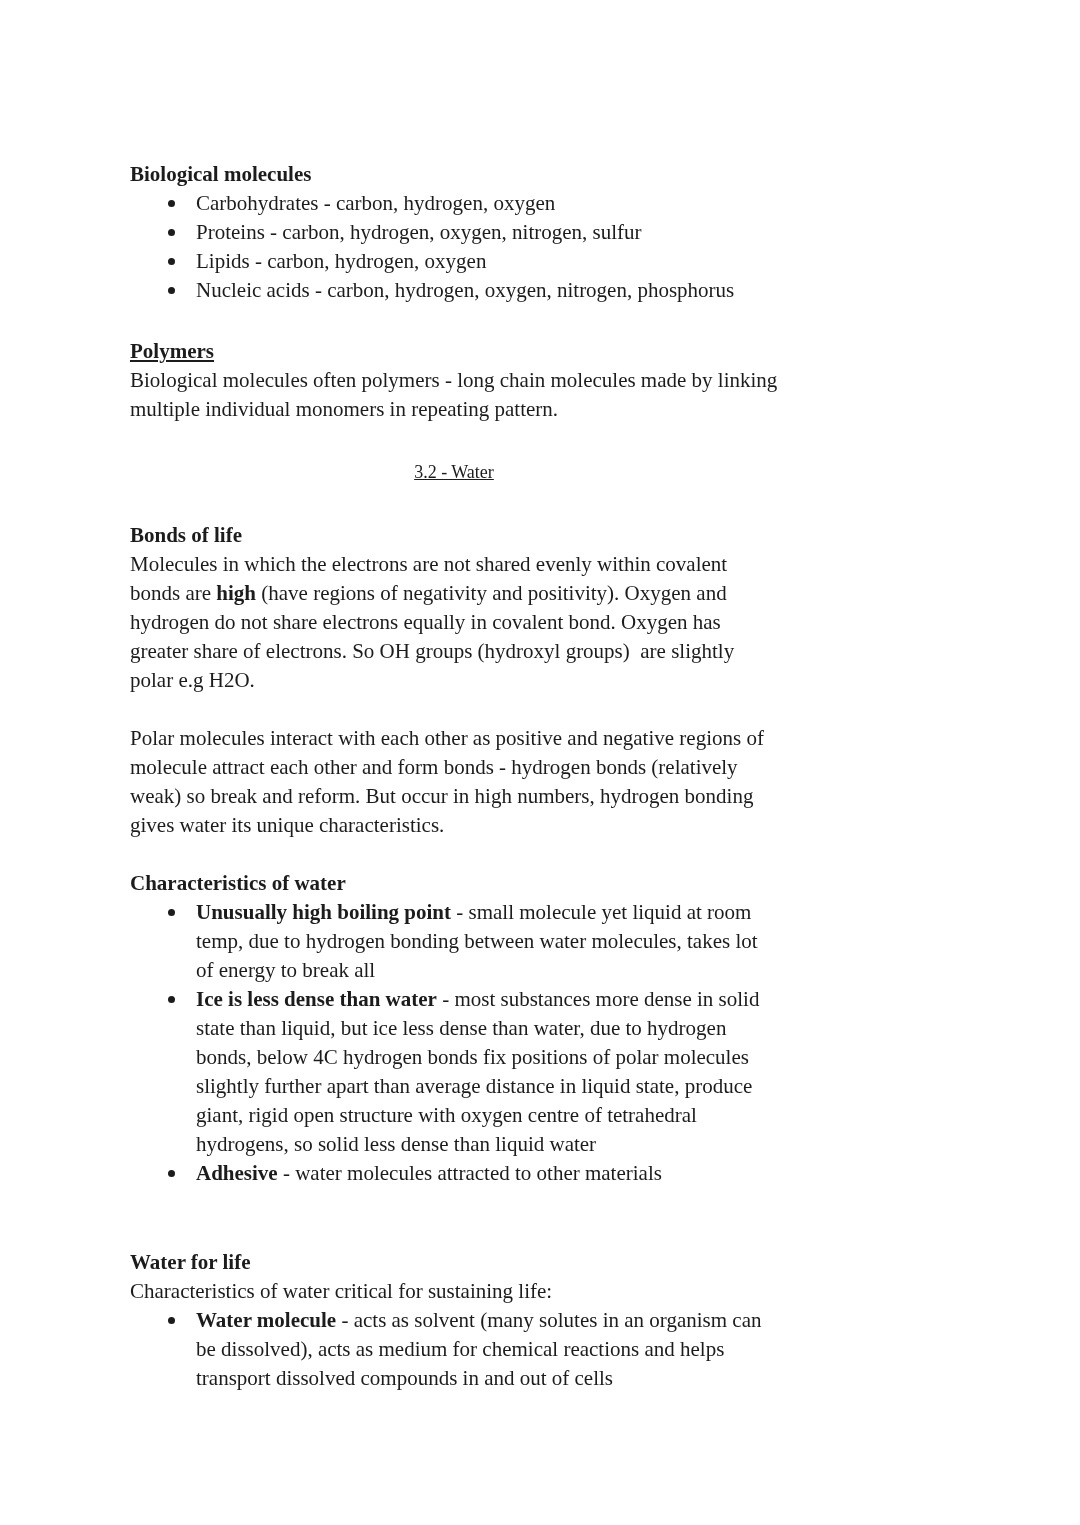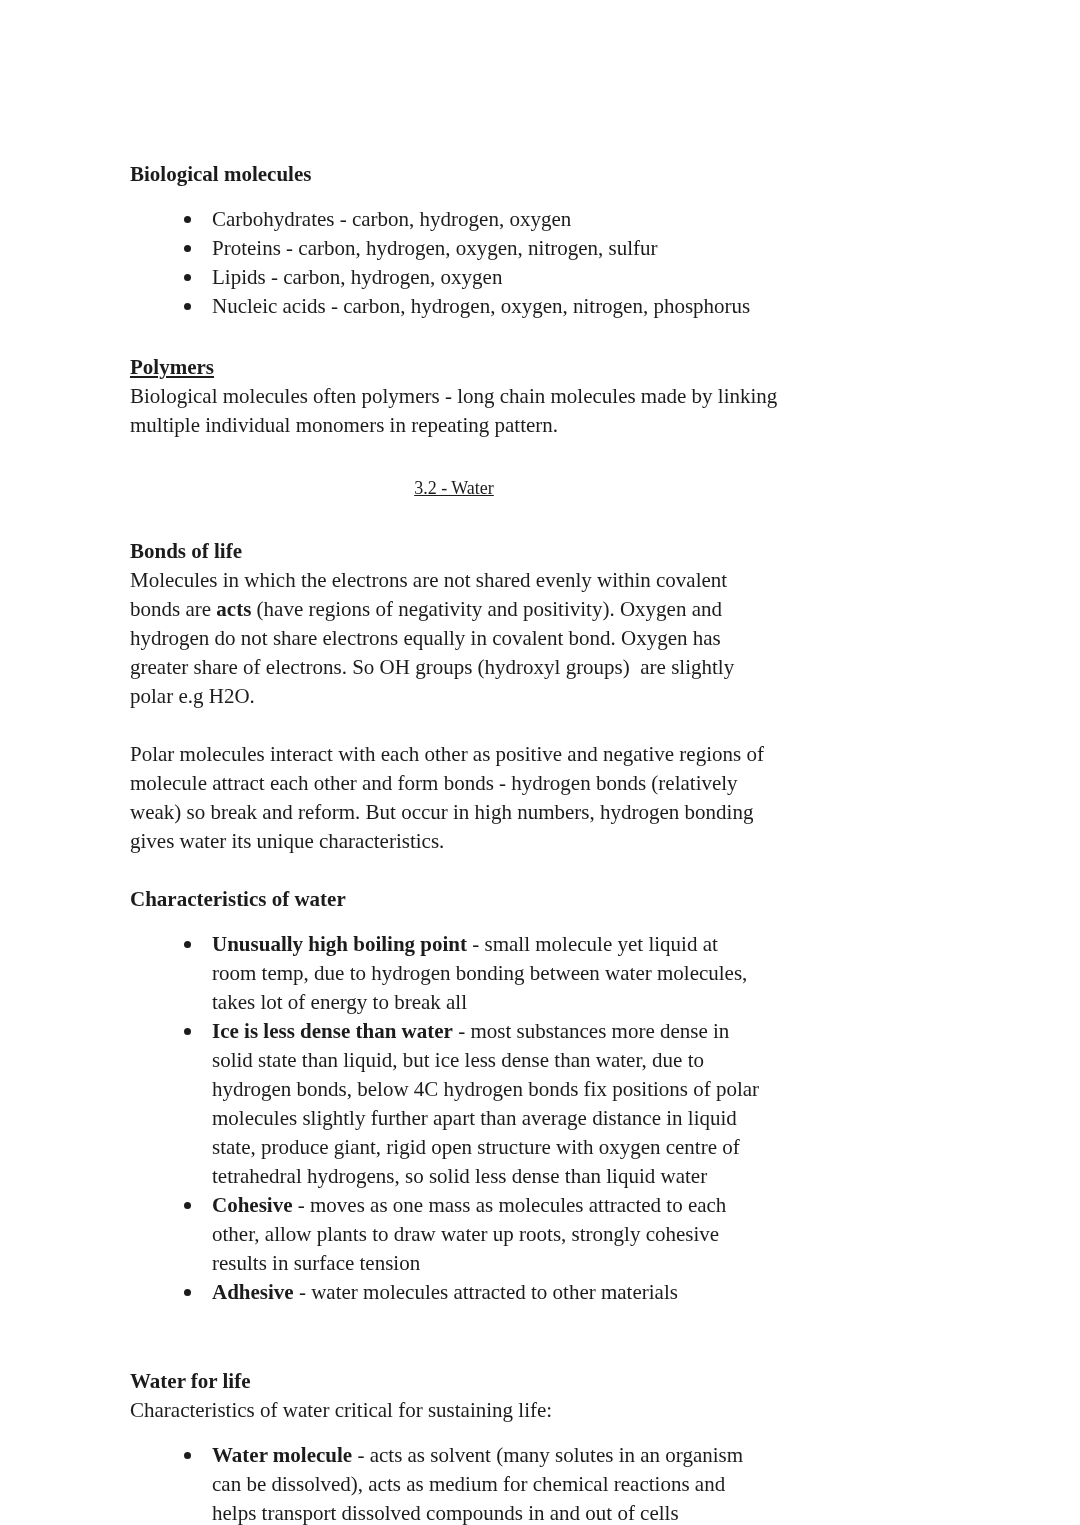--- a/index.html
+++ b/index.html
@@ -24,21 +24,21 @@
   }
   .doc-heading {
     font-weight: bold;
     font-size: 21px;
     line-height: 29px;
   }
   .para { white-space: pre-wrap; }
   .bold-inline { font-weight: bold; }
   ul.doc-list {
     list-style: none;
-    margin: 16px;
+    margin: 0;
     padding: 0;
   }
   ul.doc-list > li {
     position: relative;
     padding-left: 66px;
   }
   ul.doc-list > li::before {
     content: "";
     position: absolute;
     left: 38px;
@@ -72,28 +72,27 @@
       <li><span class="para">Lipids - carbon, hydrogen, oxygen</span></li>
       <li><span class="para">Nucleic acids - carbon, hydrogen, oxygen, nitrogen, phosphorus</span></li>
     </ul>
 
     <div class="doc-heading mt-section">Polymers</div>
     <div class="para">Biological molecules often polymers - long chain molecules made by linking multiple individual monomers in repeating pattern.</div>
 
     <div class="doc-title">3.2 - Water</div>
 
     <div class="doc-heading">Bonds of life</div>
-    <div class="para"><span>Molecules in which the electrons are not shared evenly within covalent bonds are </span><span class="bold-inline">acts</span><span> (have regions of negativity and positivity). Oxygen and hydrogen do not share electrons equally in covalent bond. Oxygen has greater share of electrons. So OH groups (hydroxyl groups)  are slightly polar e.g H2O.</span></div>
+    <div class="para"><span>Molecules in which the electrons are not shared evenly within covalent bonds are </span><span class="bold-inline">high</span><span> (have regions of negativity and positivity). Oxygen and hydrogen do not share electrons equally in covalent bond. Oxygen has greater share of electrons. So OH groups (hydroxyl groups)  are slightly polar e.g H2O.</span></div>
     <div class="para mt-blank">Polar molecules interact with each other as positive and negative regions of molecule attract each other and form bonds - hydrogen bonds (relatively weak) so break and reform. But occur in high numbers, hydrogen bonding gives water its unique characteristics.</div>
 
     <div class="doc-heading mt-blank">Characteristics of water</div>
     <ul class="doc-list">
       <li><span class="bold-inline">Unusually high boiling point</span><span class="para"> - small molecule yet liquid at room temp, due to hydrogen bonding between water molecules, takes lot of energy to break all</span></li>
       <li><span class="bold-inline">Ice is less dense than water</span><span class="para"> - most substances more dense in solid state than liquid, but ice less dense than water, due to hydrogen bonds, below 4C hydrogen bonds fix positions of polar molecules slightly further apart than average distance in liquid state, produce giant, rigid open structure with oxygen centre of tetrahedral hydrogens, so solid less dense than liquid water</span></li>
-      <li><span class="bold-inline">Cohesive</span><span class="para"> - moves as one mass as molecules attracted to each other, allow plants to draw water up roots, strongly cohesive results in surface tension</span></li>
       <li><span class="bold-inline">Adhesive</span><span class="para"> - water molecules attracted to other materials</span></li>
     </ul>
 
     <div class="doc-heading mt-blank2">Water for life</div>
     <div class="para">Characteristics of water critical for sustaining life:</div>
     <ul class="doc-list">
       <li><span class="bold-inline">Water molecule</span><span class="para"> - acts as solvent (many solutes in an organism can be dissolved), acts as medium for chemical reactions and helps transport dissolved compounds in and out of cells</span></li>
     </ul>
 
   </div>

